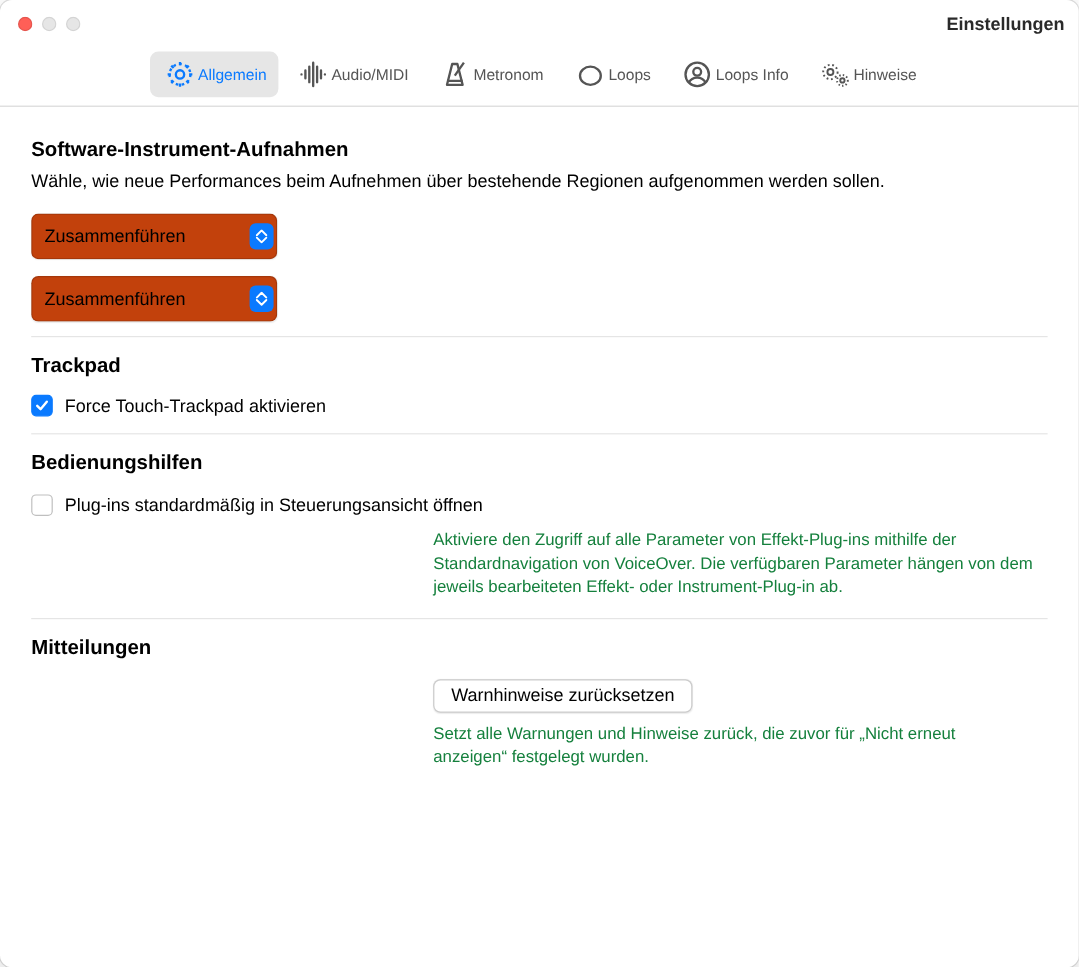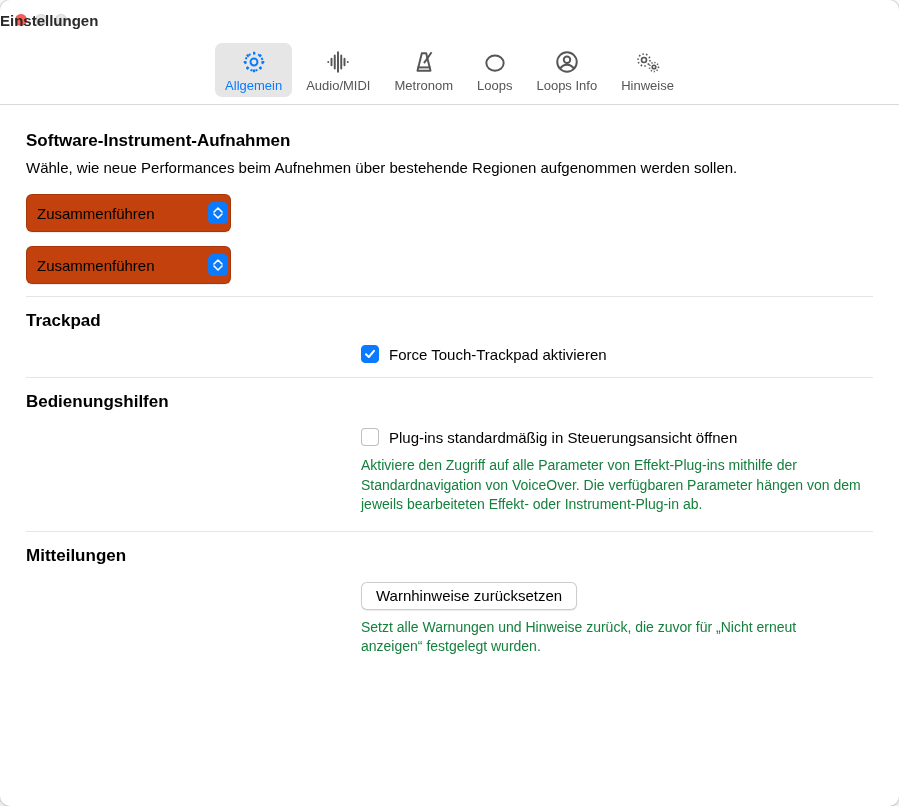--- a/index.html
+++ b/index.html
@@ -30,37 +30,37 @@
       display: flex;
       gap: 8px;
       padding-left: 15px;
     }
     .tl { width: 12px; height: 12px; border-radius: 50%; }
     .tl.close { background: #ff5f57; border: 0.5px solid rgba(0,0,0,0.1); }
     .tl.min { background: #e6e6e6; border: 0.5px solid rgba(0,0,0,0.08); }
     .tl.max { background: #e6e6e6; border: 0.5px solid rgba(0,0,0,0.08); }
     .titlebar .title {
       position: absolute;
-      left: 0; right: 0;
-      text-align: left;
+      left: 0; right: 12px;
+      text-align: right;
       font-size: 15px;
       font-weight: 600;
       color: #2a2a2a;
       pointer-events: none;
     }
     .toolbar {
       display: flex;
       justify-content: center;
       gap: 4px;
       padding: 3px 0 7px 0;
       border-bottom: 1px solid #d9d9d9;
     }
     .toolbar-item {
       display: flex;
-      flex-direction: column;
+      flex-direction: row;
       align-items: center;
       width: auto;
       padding: 4px 10px 4px 10px;
       border-radius: 7px;
       cursor: default;
       color: #555;
     }
     .toolbar-item.active {
       background: #e6e6e6;
       color: #0a7aff;
@@ -127,21 +127,20 @@
     }
     .popup .stepper svg { display: block; }
     .divider {
       height: 1px;
       background: #e5e5e5;
       margin: 12px 0 14px 0;
     }
     .checkbox-row {
       display: flex;
       align-items: flex-start;
-      margin-left: 335px;
       margin-bottom: 6px;
     }
     .checkbox {
       width: 18px; height: 18px;
       border-radius: 4px;
       border: 0.5px solid rgba(0,0,0,0.25);
       background: #fff;
       display: inline-flex;
       align-items: center;
       justify-content: center;

